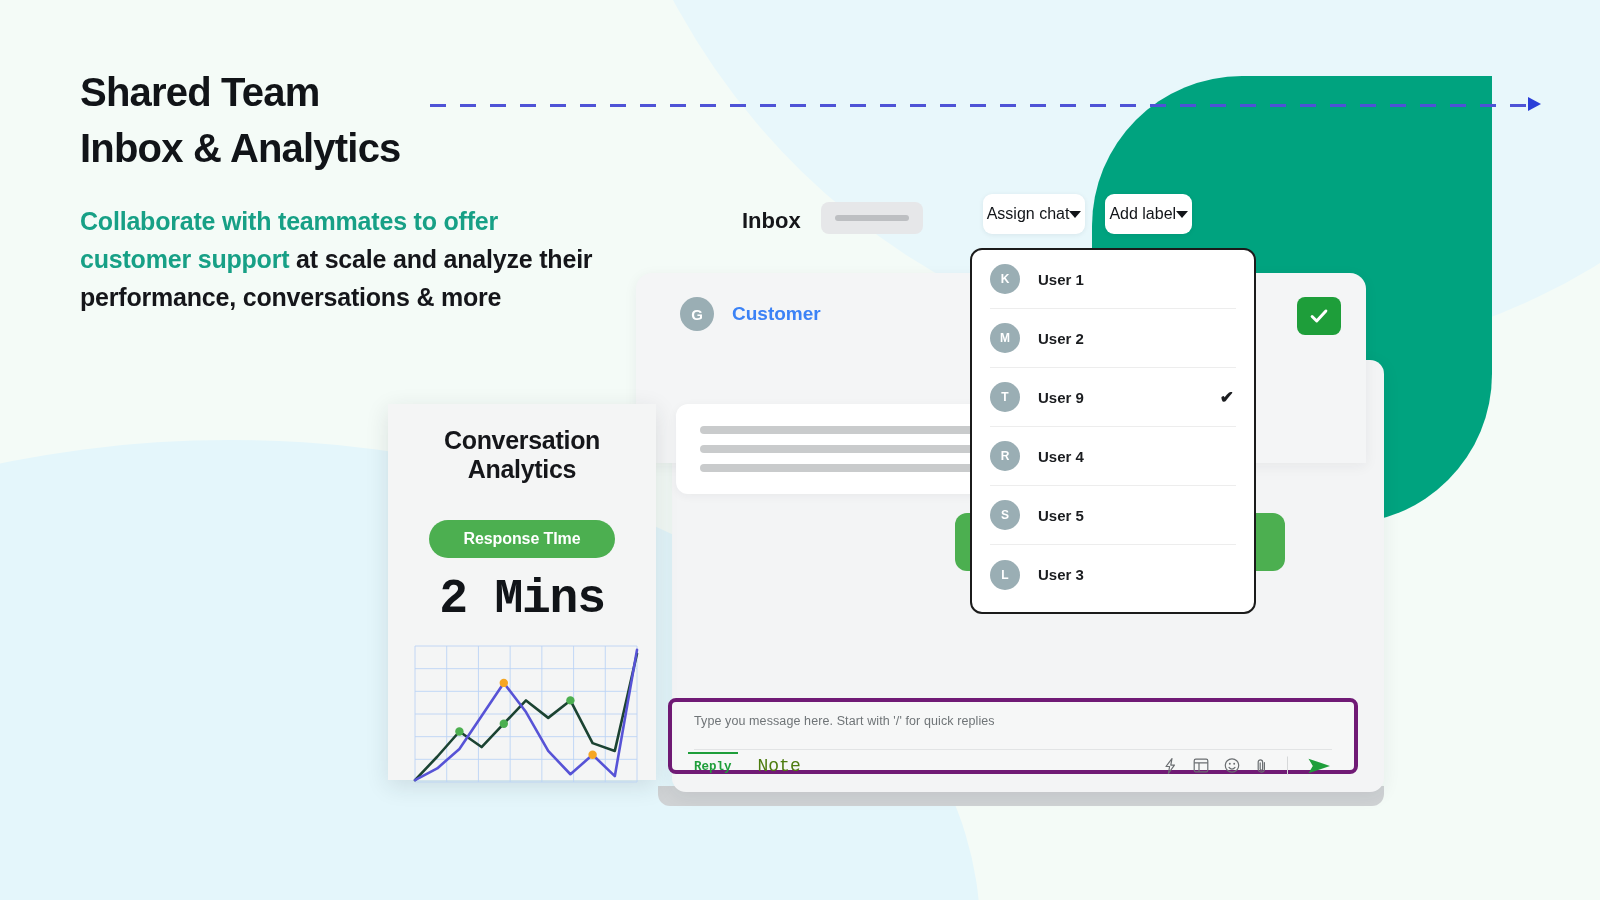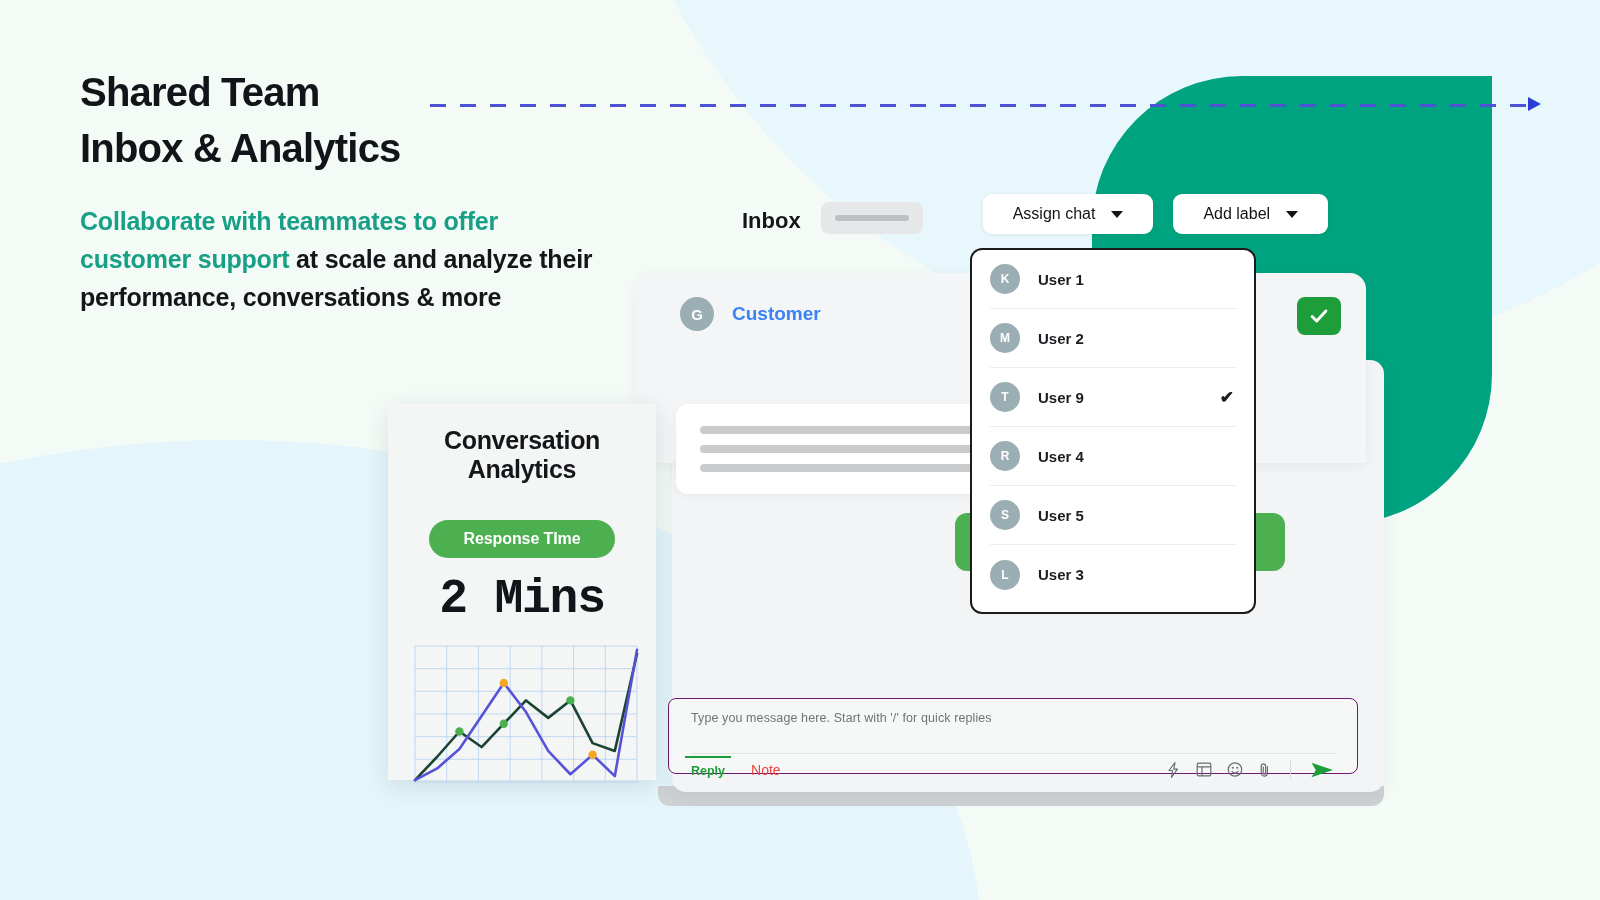--- a/index.html
+++ b/index.html
@@ -160,22 +160,22 @@
     display: flex; align-items: center; justify-content: center;
   }
   .skeleton-pill i {
     display: block; width: 74px; height: 6px;
     border-radius: 4px; background: #bdbfc2;
   }
   .dropdown-btn {
     height: 40px;
     background: #ffffff;
     border-radius: 9px;
-    display: flex; align-items: center; gap: 16px;
-    padding: 0 30px;
+    display: flex; align-items: center; 
+    padding: 0 4px;
     font-size: 16px; font-weight: 400; color: #111418;
     box-shadow: 0 1px 5px rgba(30,40,50,0.08);
     white-space: nowrap;
   }
   .caret {
     width: 0; height: 0;
     border-left: 6px solid transparent;
     border-right: 6px solid transparent;
     border-top: 7px solid #111418;
   }
@@ -207,46 +207,47 @@
     font-size: 17px; color: #1b1d20; font-weight: 700;
     line-height: 1;
   }
 
   
   .composer {
     position: absolute;
     left: 668px; top: 698px;
     width: 690px; height: 76px;
     background: #f6f7f7;
-    border: 1px solid #701a75;
+    border: 4px solid #701a75;
     border-radius: 8px;
     padding: 12px 22px 0 22px;
   }
   .composer-placeholder {
     font-size: 12.5px; color: #6f7477; letter-spacing: 0.1px;
   }
   .composer-bottom {
-    margin-top: 28px;
+    margin-top: 21px;
     border-top: 1px solid #e2e4e5;
     height: 32px;
     display: flex; align-items: center;
     position: relative;
+    font-family: Liberation Mono, monospace;
   }
   .composer-tabs { display: flex; align-items: center; gap: 26px; }
   .tab-reply {
     font-size: 12.5px; font-weight: 700; color: #1e9e3a;
     padding-top: 2px;
     position: relative;
   }
   .tab-reply::before {
     content: ""; position: absolute;
     left: -6px; right: -6px; top: -6px;
     height: 2px; background: #1e9e3a;
   }
-  .tab-note { font-size: 14px; color: #ef4444; }
+  .tab-note { font-size: 18px; color: #4d7c0f; }
   .composer-icons {
     position: absolute; right: 0; top: 50%;
     transform: translateY(-50%);
     display: flex; align-items: center; gap: 15px;
   }
   .composer-icons svg { display: block; }
   .icon-divider { width: 1px; height: 18px; background: #d6d8d9; margin: 0 4px; }
 
   
   .analytics-card {

